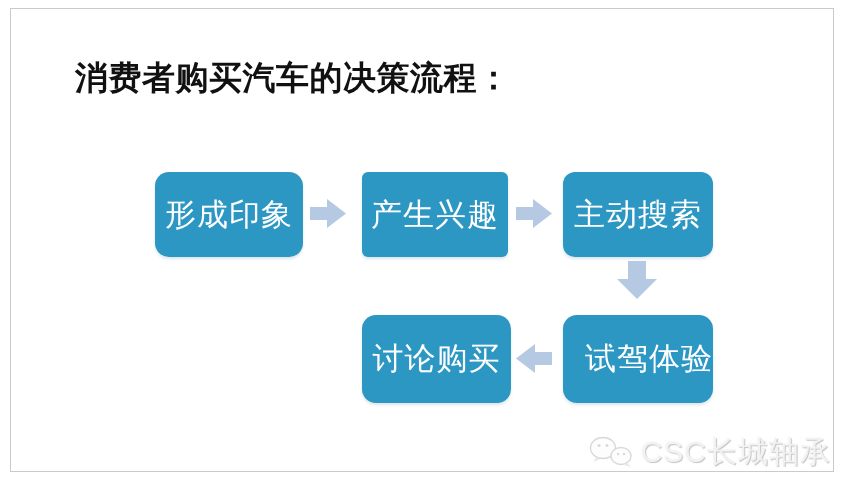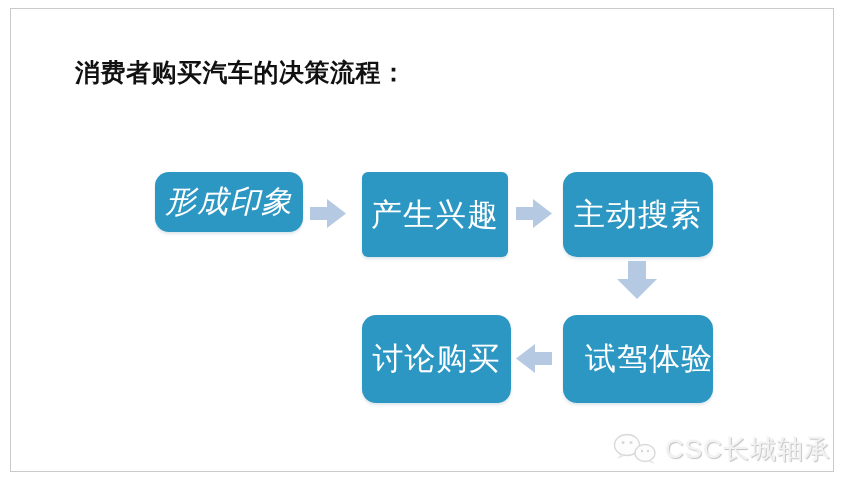--- a/index.html
+++ b/index.html
@@ -22,58 +22,58 @@
     width: 824px;
     height: 464px;
     border: 1px solid #cacaca;
     background: #ffffff;
     box-sizing: border-box;
   }
   .page-title {
     position: absolute;
     left: 75px;
     top: 56px;
-    font-size: 25px;
+    font-size: 33px;
     font-weight: bold;
     color: #111111;
     letter-spacing: 0.5px;
     white-space: nowrap;
   }
   .flow-box {
     position: absolute;
     border-radius: 14px;
     display: flex;
     align-items: center;
     justify-content: center;
     color: #ffffff;
     font-size: 31px;
     letter-spacing: 1px;
     white-space: nowrap;
     box-shadow: 0 2px 3px rgba(120,150,170,0.25);
   }
-  .box-1 { left: 155px; top: 172px; width: 148px; height: 60px; font-style: italic; }
+  .box-1 { left: 155px; top: 172px; width: 148px; height: 85px; }
   .box-2 { left: 362px; top: 172px; width: 146px; height: 85px; border-radius: 6px; }
   .box-3 { left: 563px; top: 172px; width: 150px; height: 85px; }
   .box-4 { left: 563px; top: 315px; width: 150px; height: 88px; justify-content: flex-end; }
   .box-5 { left: 362px; top: 315px; width: 149px; height: 88px; }
   .flow-arrow { position: absolute; }
   .arrow-1 { left: 310px; top: 197px; }
   .arrow-2 { left: 516px; top: 197px; }
   .arrow-3 { left: 616px; top: 261px; }
   .arrow-4 { left: 516px; top: 342px; }
   .watermark {
     position: absolute;
     right: 14px;
     top: 432px;
     display: flex;
     align-items: center;
     gap: 6px;
   }
   .watermark-text {
-    font-size: 26px;
+    font-size: 30px;
     color: #f2f2f2;
     text-shadow: 1px 1px 1px #c2c2c2, -1px -1px 0 #fafafa;
     letter-spacing: 1px;
     white-space: nowrap;
   }
 </style>
 </head>
 <body>
 
 <div class="canvas">
@@ -90,21 +90,21 @@
   </svg>
 
   <div class="flow-box box-2" style="background: rgb(45, 151, 195); color: rgb(255, 255, 255);">
     <span>产生兴趣</span>
   </div>
 
   <svg class="flow-arrow arrow-2" width="36" height="33" viewBox="0 0 36 33">
     <polygon points="0,10 17,10 17,2 36,16.5 17,31 17,23 0,23" fill="#B5C9E2"></polygon>
   </svg>
 
-  <div class="flow-box box-3" style="background: rgb(45, 151, 195); color: rgb(255, 255, 255);">
+  <div class="flow-box box-3" style="background: rgb(45, 151, 195); color: rgb(255, 255, 255); border-radius: 12px;">
     <span>主动搜索</span>
   </div>
 
   <svg class="flow-arrow arrow-3" width="42" height="38" viewBox="0 0 42 38">
     <polygon points="12,0 30,0 30,18 41,18 21,38 1,18 12,18" fill="#B5C9E2"></polygon>
   </svg>
 
   <div class="flow-box box-4" style="background: rgb(45, 151, 195); color: rgb(255, 255, 255);">
     <span>试驾体验</span>
   </div>

